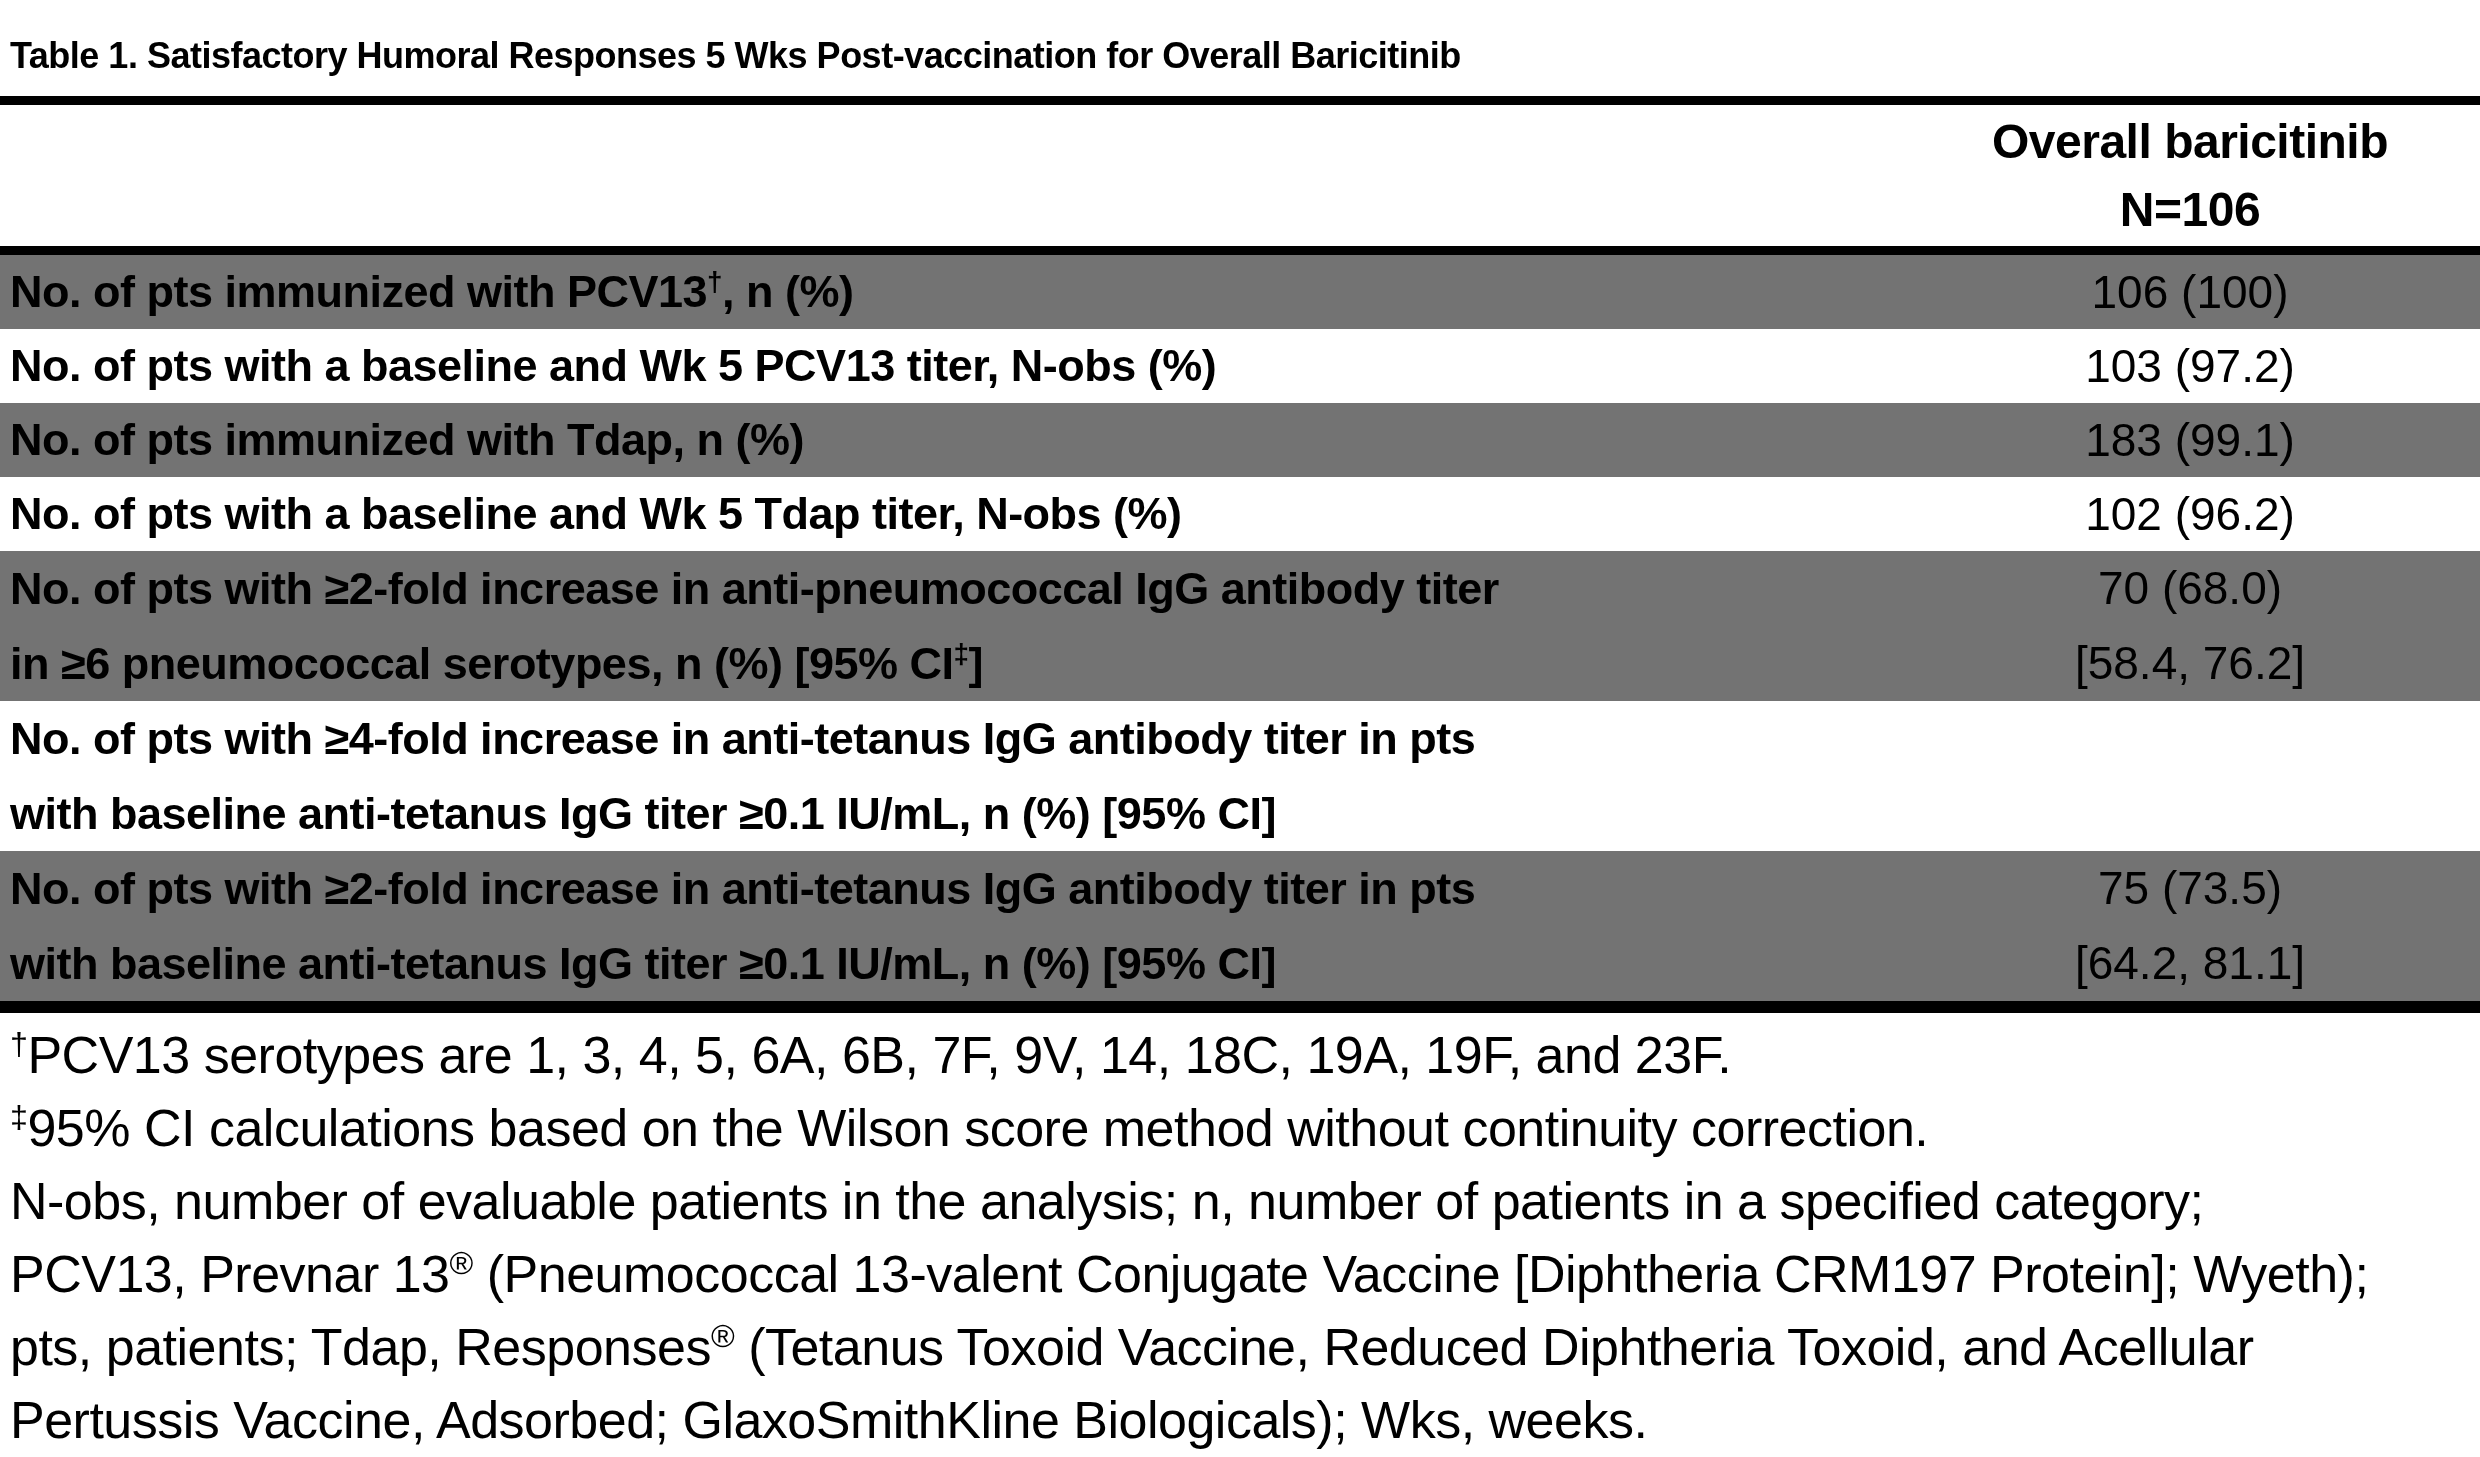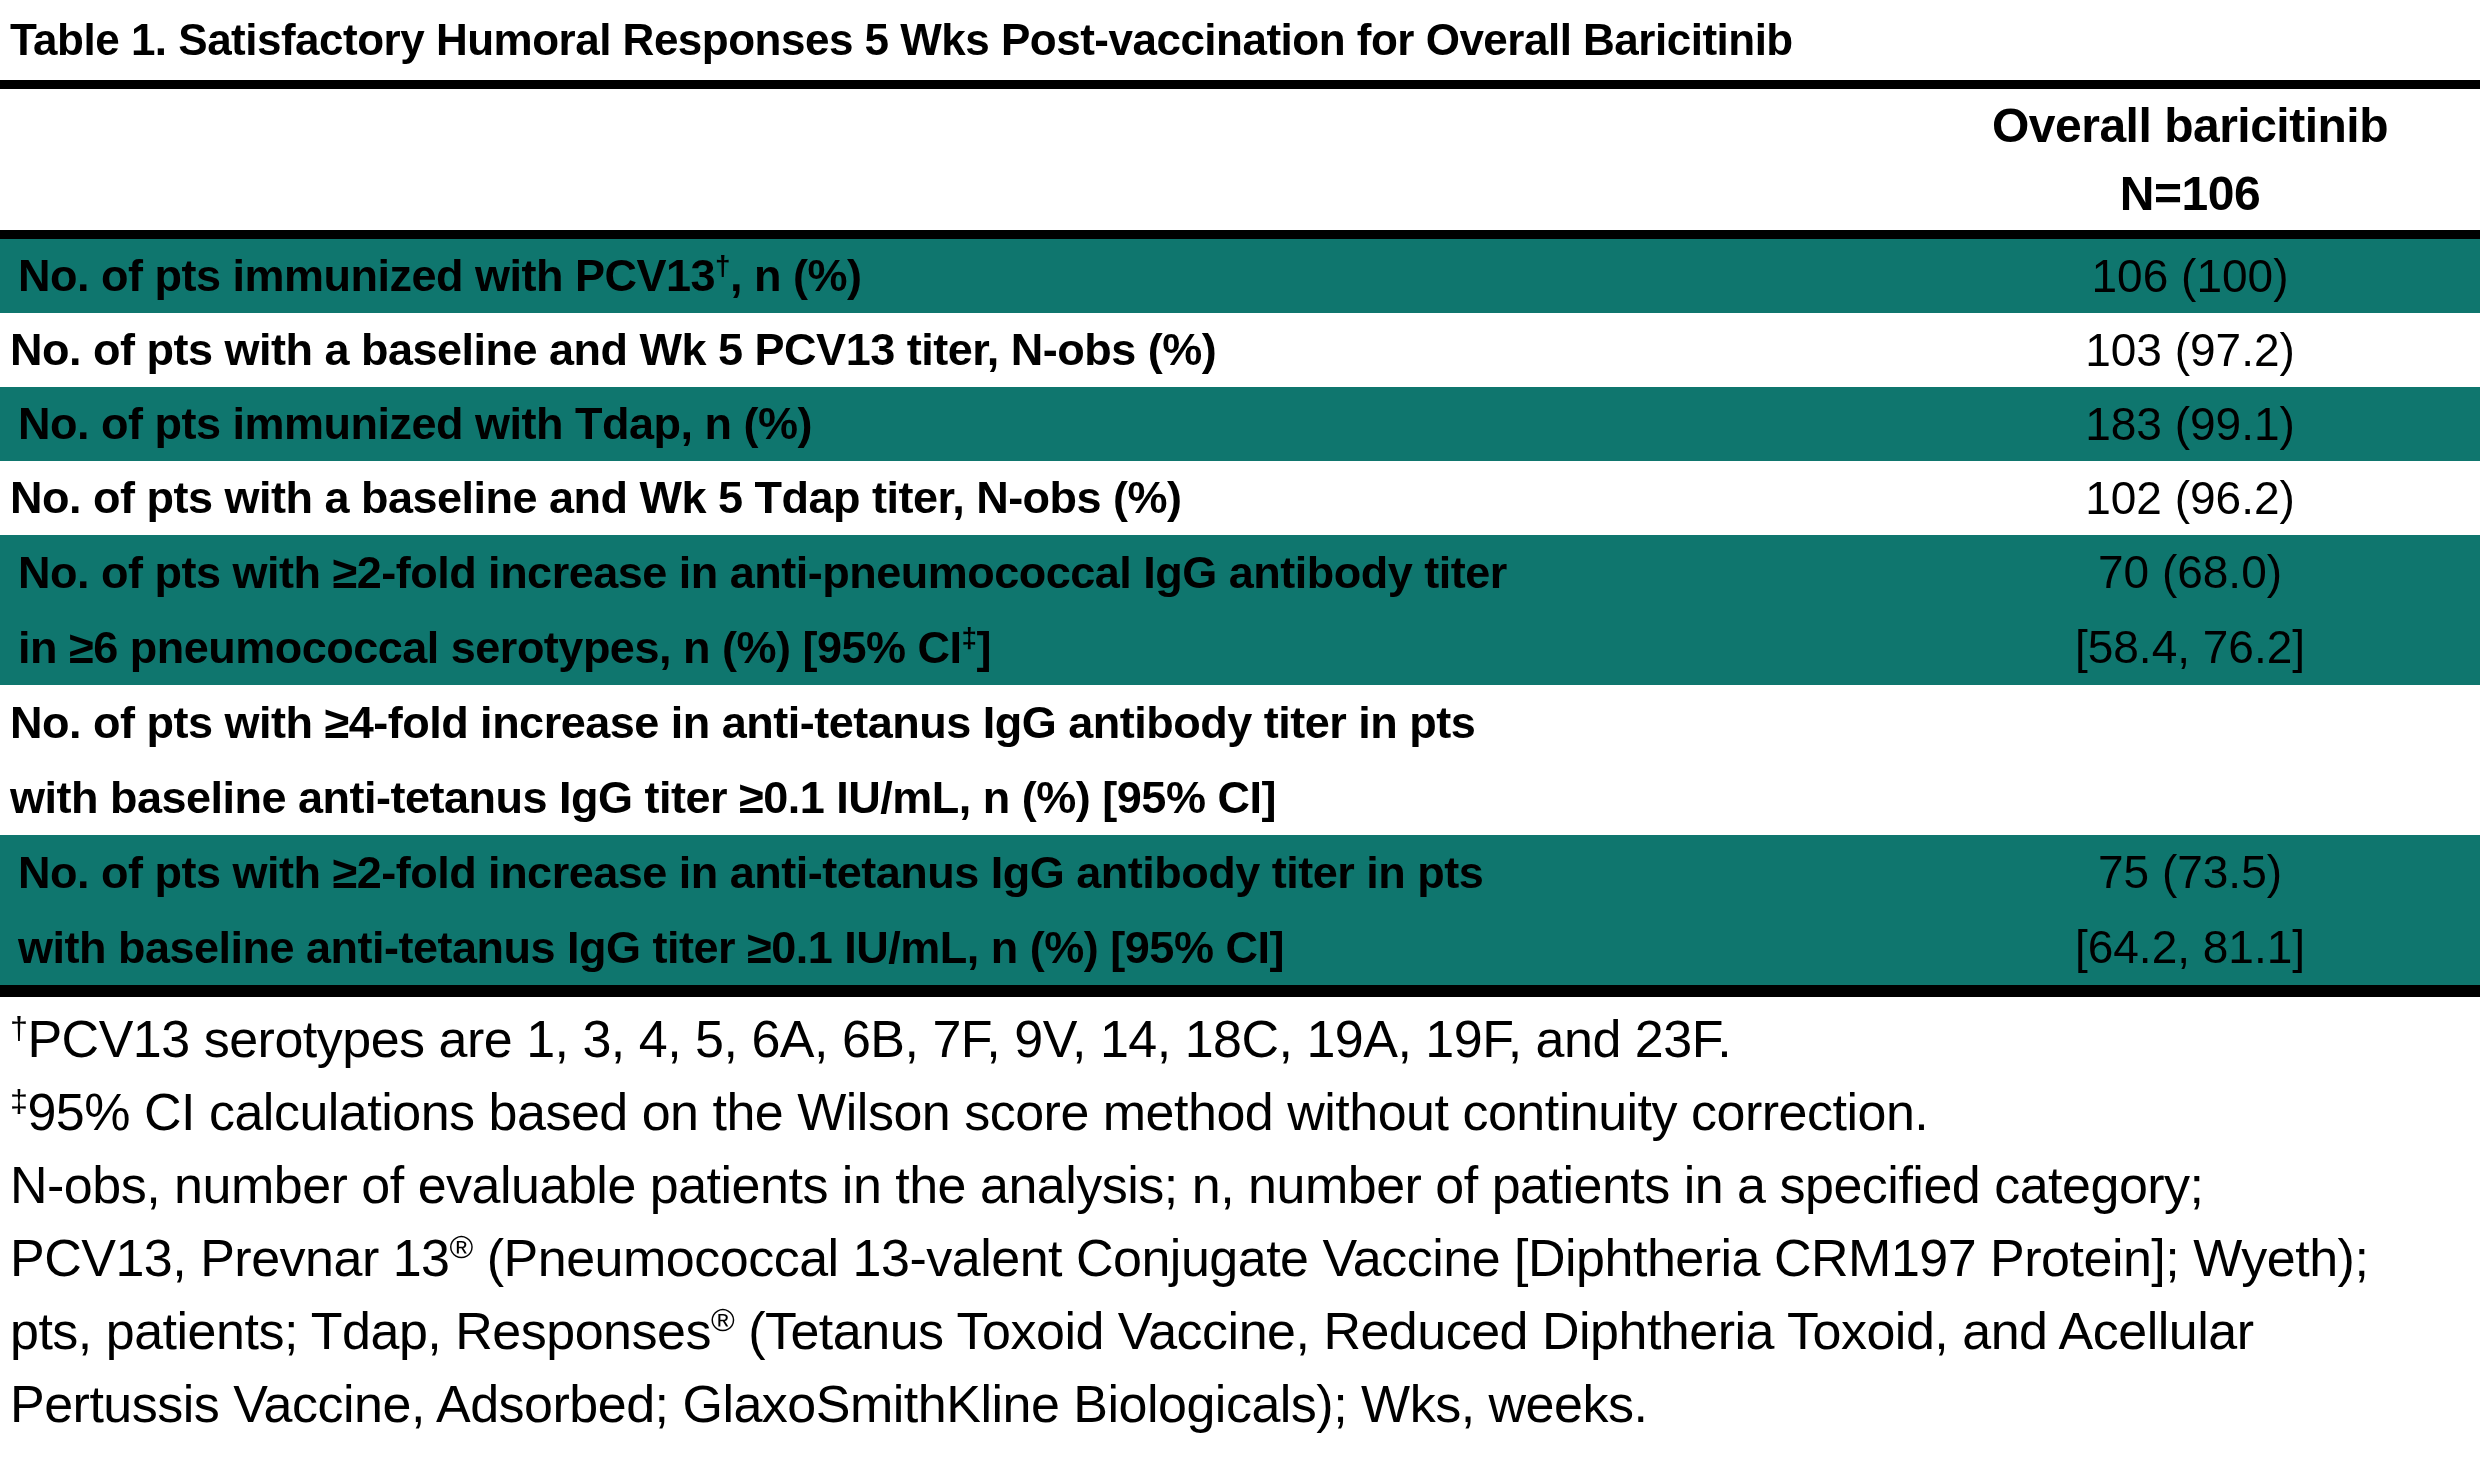--- a/index.html
+++ b/index.html
@@ -2,33 +2,33 @@
 <html><head>
 <meta charset="utf-8">
 <style>
   html,body{margin:0;padding:0;background:#fff;}
   .page{
     position:relative;width:2480px;height:1457px;background:#ffffff;
     font-family:"Liberation Sans",sans-serif;color:#000;overflow:hidden;
   }
   .title{
     height:80px;display:flex;align-items:center;padding-left:10px;
-    font-size:44px;font-weight:700;letter-spacing:-0.5px;white-space:nowrap;
+    font-size:36px;font-weight:700;letter-spacing:-0.5px;white-space:nowrap;margin-top:16px;
   }
   .hrule{background:#000;width:100%;}
   .rule-top{height:9px;}
   .rule-mid{height:9px;}
   .rule-bottom{height:12px;}
   .header-row{height:141px;display:flex;}
   .label-cell{flex:1 1 auto;min-width:0;padding-left:10px;}
   .value-cell{width:580px;flex:0 0 580px;text-align:center;}
   .header-cell{display:flex;flex-direction:column;justify-content:center;}
   .header-cell .hline{height:68px;line-height:68px;font-size:48px;font-weight:700;letter-spacing:-0.5px;}
   .trow{display:flex;align-items:center;}
-  .trow.shaded{background:#0f766e;padding-left:8px;}
+  .trow.shaded{background:#737373;}
   .trow .line{height:74px;line-height:74px;white-space:nowrap;}
   .trow.two .line{height:75px;line-height:75px;}
   .label-cell .line{font-size:45px;font-weight:700;letter-spacing:-0.5px;}
   .value-cell .line{font-size:46px;font-weight:400;}
   sup{font-size:62%;vertical-align:super;line-height:0;}
   .footnotes{padding:6px 10px 0 10px;}
   .fline{height:73px;line-height:73px;font-size:52px;font-weight:400;white-space:nowrap;letter-spacing:-0.5px;}
 </style>
 </head>
 <body>

